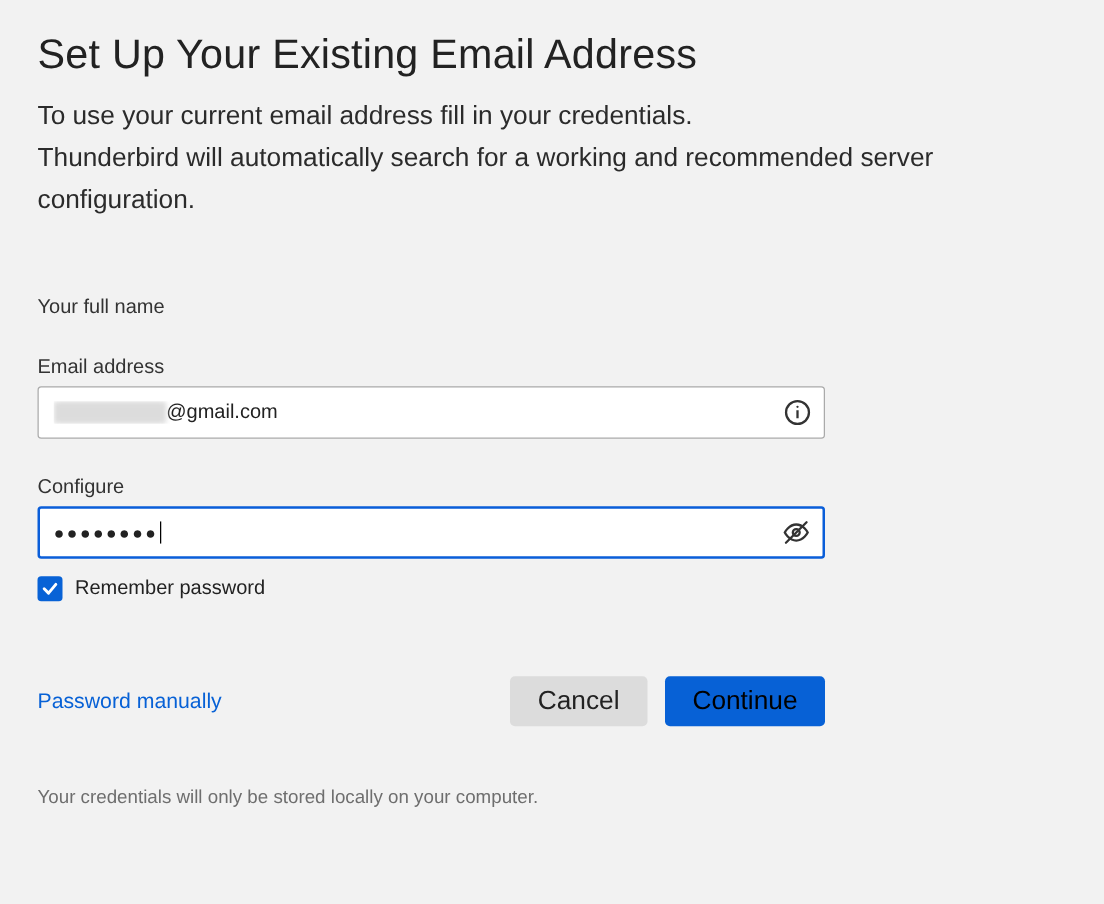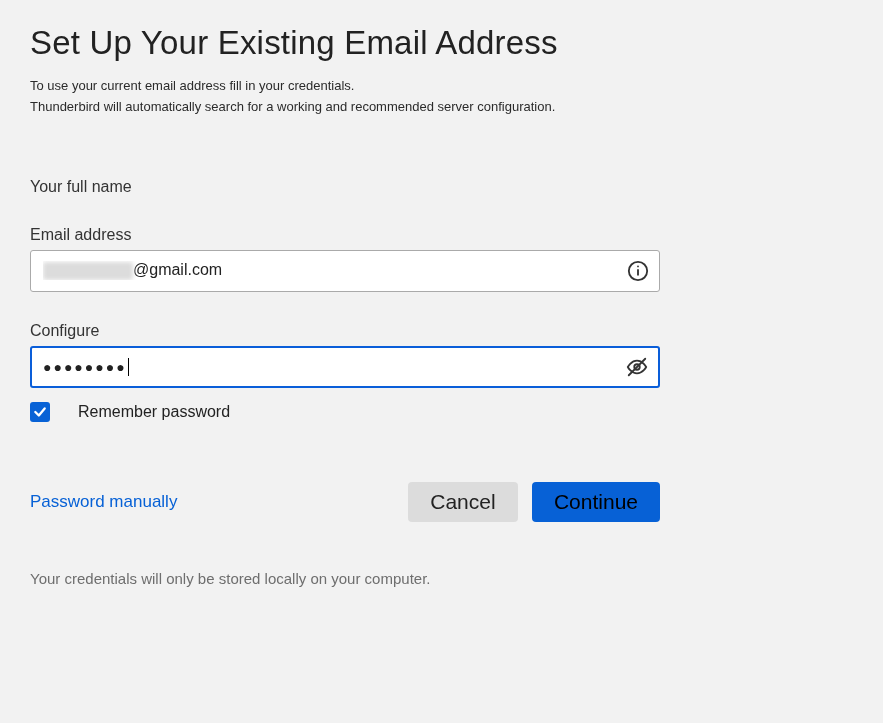--- a/index.html
+++ b/index.html
@@ -14,21 +14,21 @@
       padding: 24px 30px 20px 30px;
     }
     .title {
       font-size: 33px;
       font-weight: 400;
       color: #222;
       margin-bottom: 14px;
       letter-spacing: 0.2px;
     }
     .subtitle {
-      font-size: 13px;
+      font-size: 21px;
       line-height: 1.6;
       color: #2b2b2b;
       margin-bottom: 60px;
     }
     .field-group { margin-bottom: 30px; }
     .label {
       display: block;
       font-size: 16px;
       color: #333;
       margin-bottom: 6px;
@@ -95,21 +95,21 @@
     .dots {
       letter-spacing: 2px;
       font-size: 14px;
       vertical-align: middle;
     }
     .remember-row {
       width: 630px;
       display: flex;
       align-items: center;
       margin-top: 14px;
-      gap: 28px;
+      gap: 10px;
     }
     .checkbox {
       width: 20px; height: 20px;
       background: #0862d6;
       border-radius: 3px;
       display: flex;
       align-items: center;
       justify-content: center;
     }
     .checkbox svg { width: 14px; height: 14px; }

